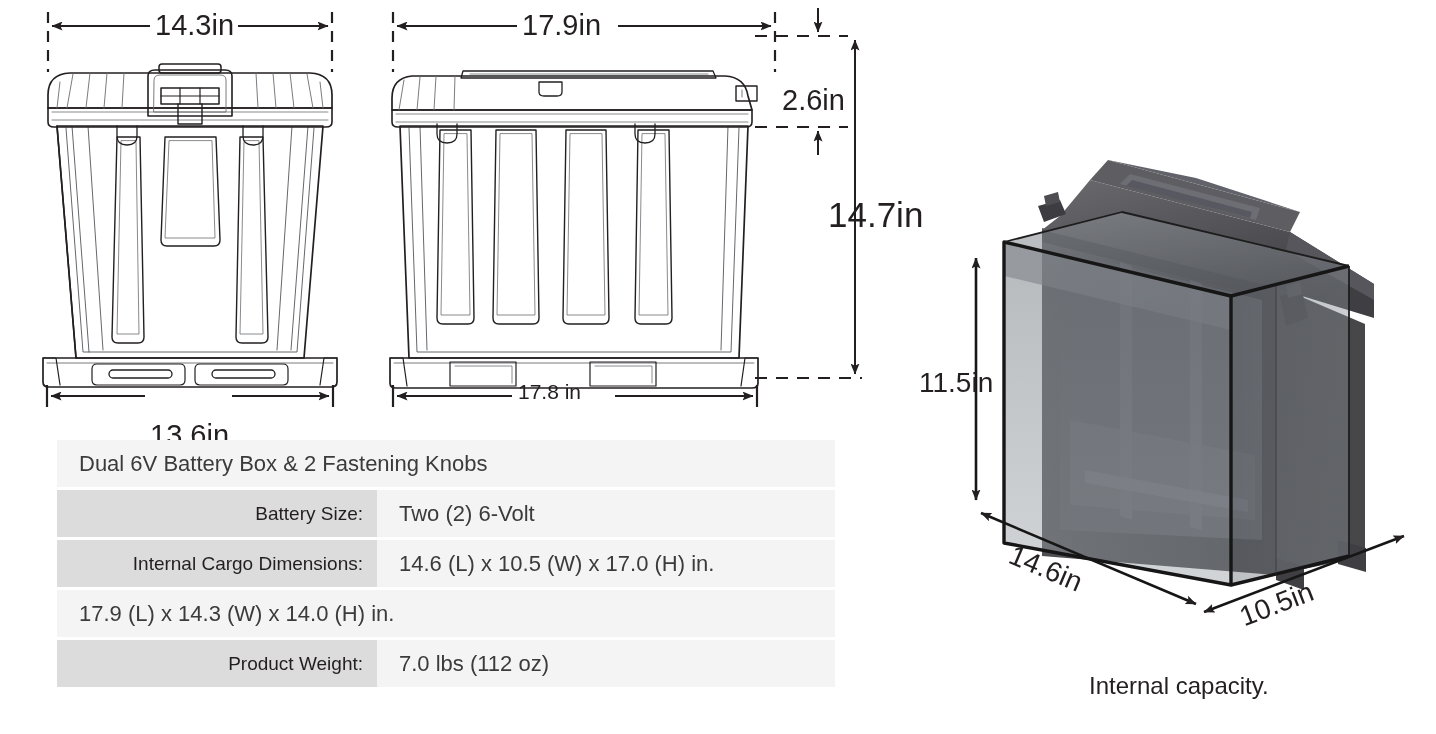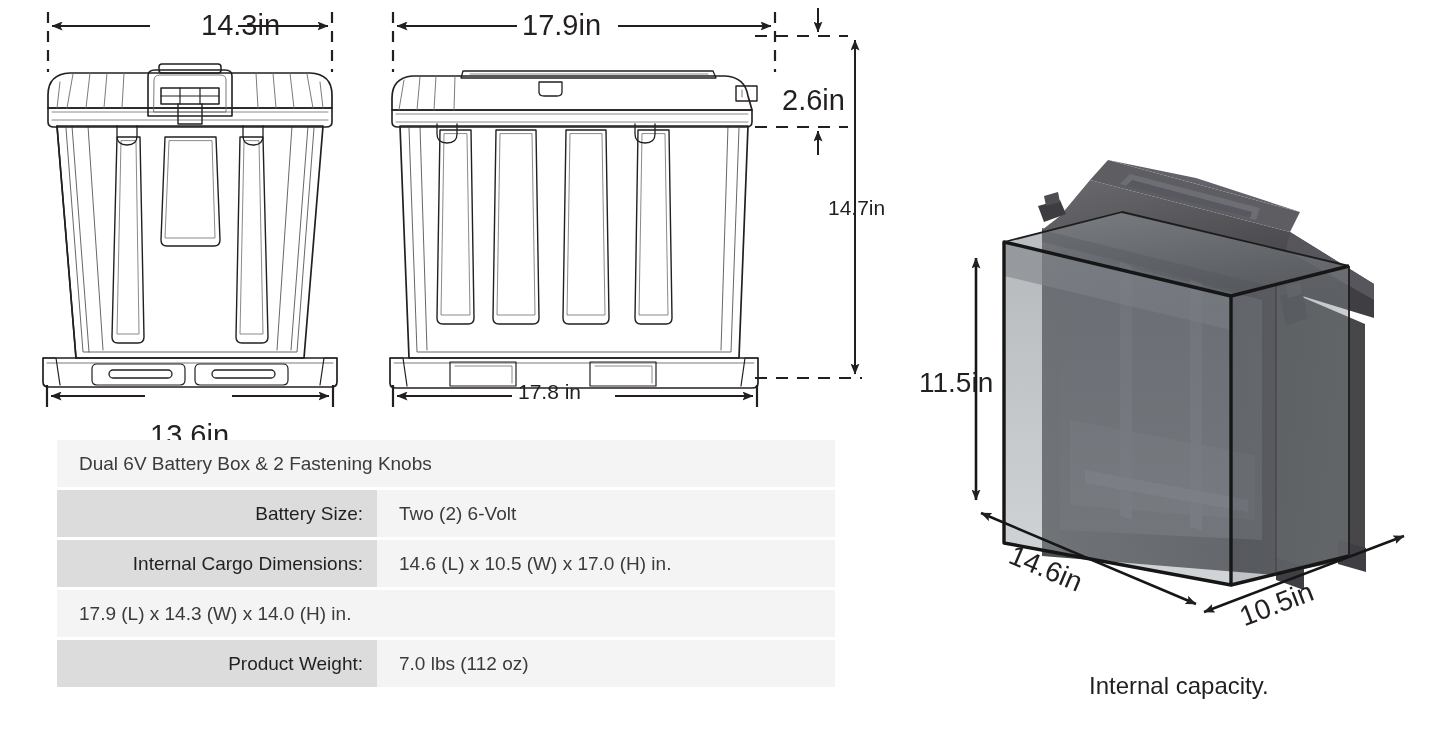--- a/index.html
+++ b/index.html
@@ -51,21 +51,21 @@
     box-sizing:border-box;
     font-size:19px;
     color:#231f20;
   }
   .spec-value{
     flex:1;
     background:#f4f4f4;
     display:flex;align-items:center;
     padding-left:22px;
     box-sizing:border-box;
-    font-size:19px;
+    font-size:22px;
     color:#3b3b3b;
   }
 
   .caption{
     position:absolute;
     left:1089px;top:672px;
     font-size:24px;
     color:#231f20;
   }
 </style>
@@ -343,31 +343,31 @@
     <g stroke="#161616" fill="none" stroke-width="2.6">
 
       <line x1="976" y1="258" x2="976" y2="500" marker-start="url(#arrTail)" marker-end="url(#arrHead)"></line>
 
       <line x1="981" y1="513" x2="1196" y2="604" marker-start="url(#arrTail)" marker-end="url(#arrHead)"></line>
 
       <line x1="1204" y1="612" x2="1404" y2="536" marker-start="url(#arrTail)" marker-end="url(#arrHead)"></line>
     </g>
   </svg>
 
-  <div class="dimlabel" style="left:155px;top:11px;font-size:29px;margin-left:46px;">14.3in</div>
+  <div class="dimlabel" style="left:155px;top:11px;font-size:29px;">14.3in</div>
 
   <div class="dimlabel" style="left:150px;top:381px;font-size:29px;margin-top:40px;">13.6in</div>
 
   <div class="dimlabel" style="left:522px;top:11px;font-size:29px;">17.9in</div>
 
   <div class="dimlabel" style="left:518px;top:381px;font-size:21px;">17.8 in</div>
 
   <div class="dimlabel" style="left:782px;top:86px;font-size:29px;">2.6in</div>
 
-  <div class="dimlabel" style="left:828px;top:197px;font-size:21px;text-align:center;">14.7in</div>
+  <div class="dimlabel" style="left:828px;top:197px;font-size:35px;text-align:center;">14.7in</div>
 
   <div class="dimlabel" style="left:919px;top:369px;font-size:28px;">11.5in</div>
 
   <div class="dimlabel" style="left:1016px;top:541px;font-size:28px;transform:rotate(23deg);transform-origin:left top;">14.6in</div>
 
   <div class="dimlabel" style="left:1236px;top:605px;font-size:28px;transform:rotate(-21deg);transform-origin:left top;">10.5in</div>
 
   <div class="caption">Internal capacity.</div>
 
   <div class="spec-table">

